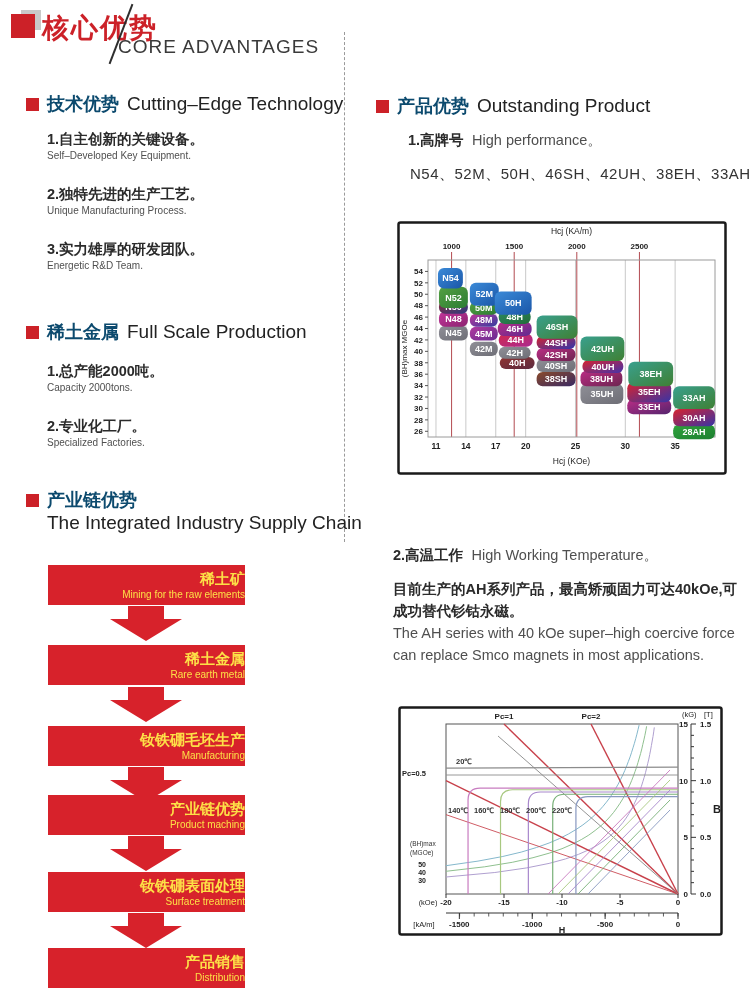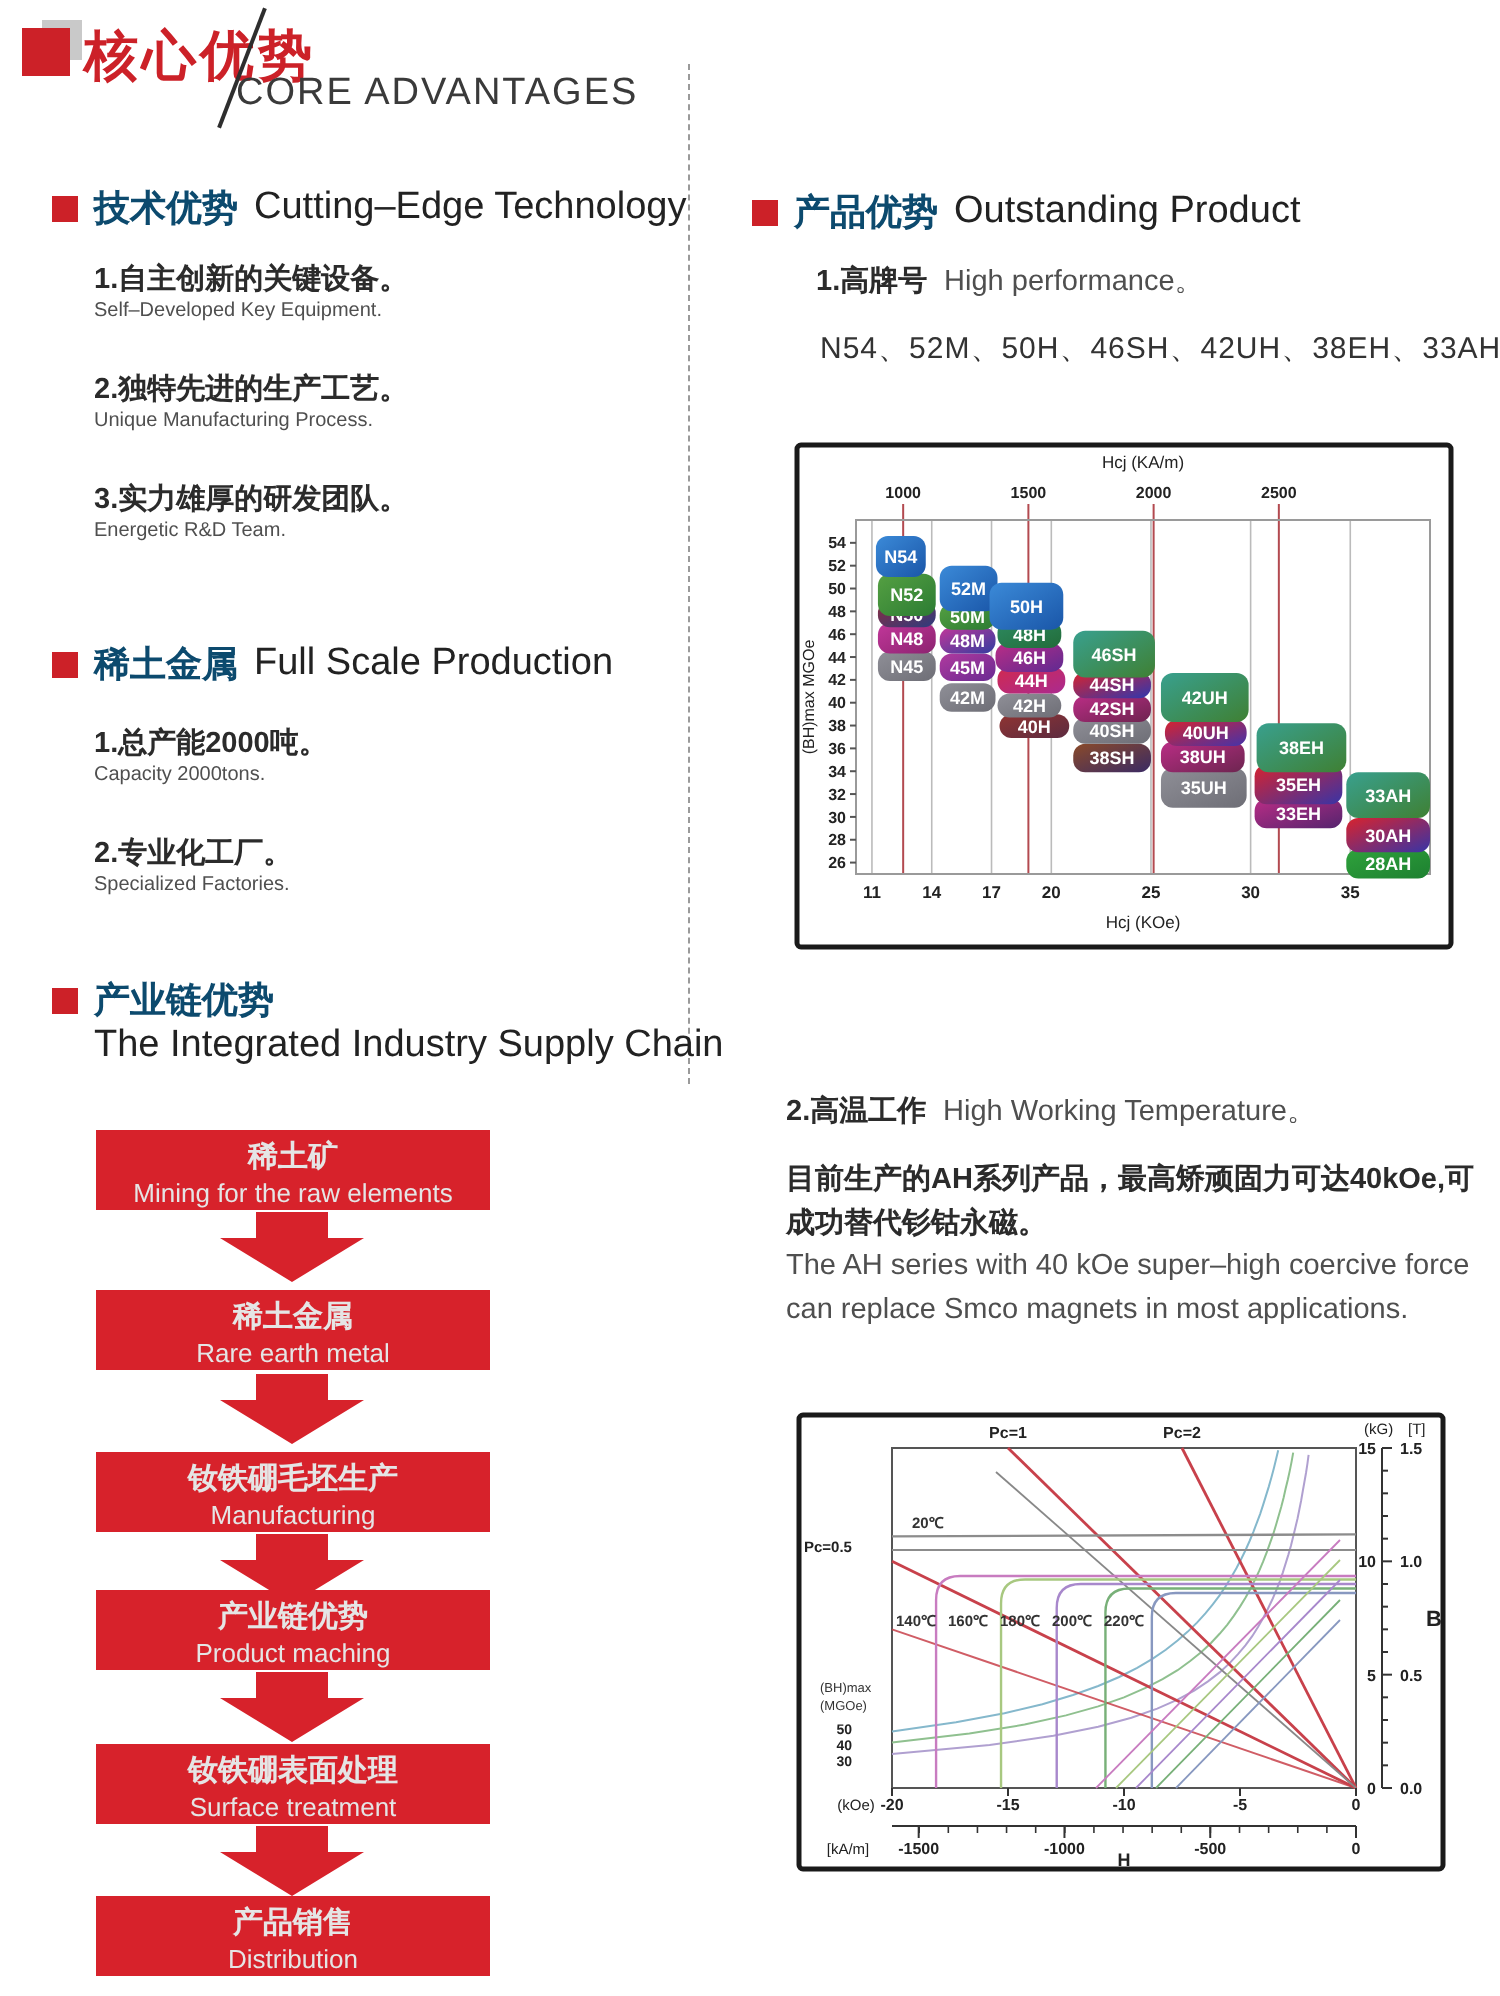--- a/index.html
+++ b/index.html
@@ -14,23 +14,23 @@
   .title-en{font-size:19px;color:#3a3a3a;letter-spacing:1px;}
   .divider{border-left:1px dashed #9a9a9a;width:0;}
   
   .sec-head{display:flex;align-items:center;gap:8px;white-space:nowrap;}
   .sec-sq{width:13px;height:13px;background:#cc2128;flex:0 0 auto;}
   .sec-zh{font-size:18px;font-weight:bold;color:#0c4a6e;}
   .sec-en{font-size:19px;color:#222;}
   .item-zh{font-size:14.5px;font-weight:600;color:#2b2b2b;white-space:nowrap;}
   .item-en{font-size:10px;color:#4f4f4f;white-space:nowrap;}
   
-  .flow-box{left:48px;width:197px;height:40px;background:#d7222b;color:#e5e5e5;text-align:center;}
+  .flow-box{left:48px;width:197px;height:40px;background:#d7222b;color:#fde047;text-align:right;}
   .flow-zh{font-size:15px;font-weight:bold;line-height:1;padding-top:6px;}
-  .flow-en{font-size:13px;line-height:1;padding-top:4px;}
+  .flow-en{font-size:10px;line-height:1;padding-top:4px;}
   .para-zh{font-size:14.5px;font-weight:600;color:#2b2b2b;white-space:nowrap;}
   .para-en{font-size:14.5px;color:#4f4f4f;white-space:nowrap;}
   .grades-line{font-size:15px;color:#333;letter-spacing:0.5px;white-space:nowrap;}
   svg text{font-family:"Liberation Sans",sans-serif;}
 </style>
 </head>
 <body>
 
 <div class="page">
 

